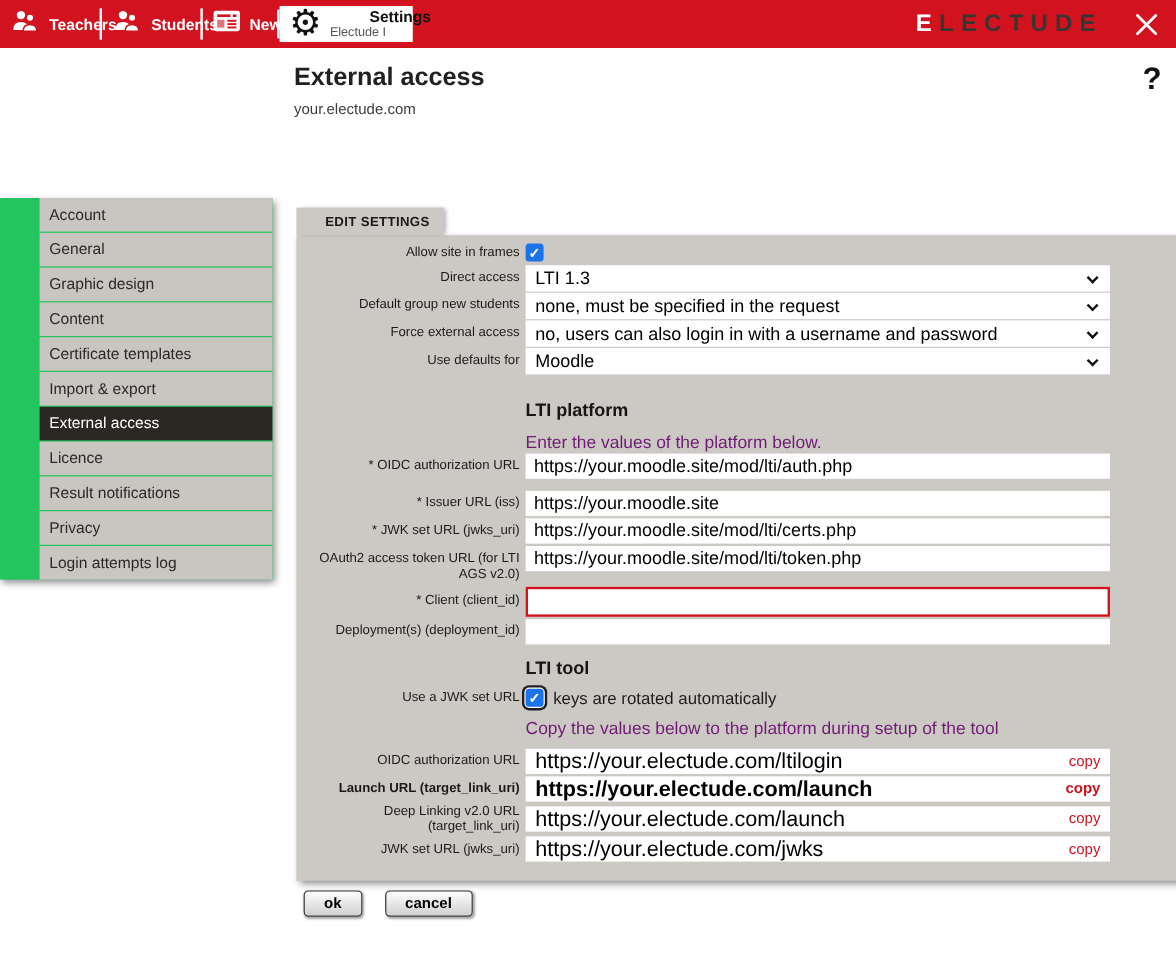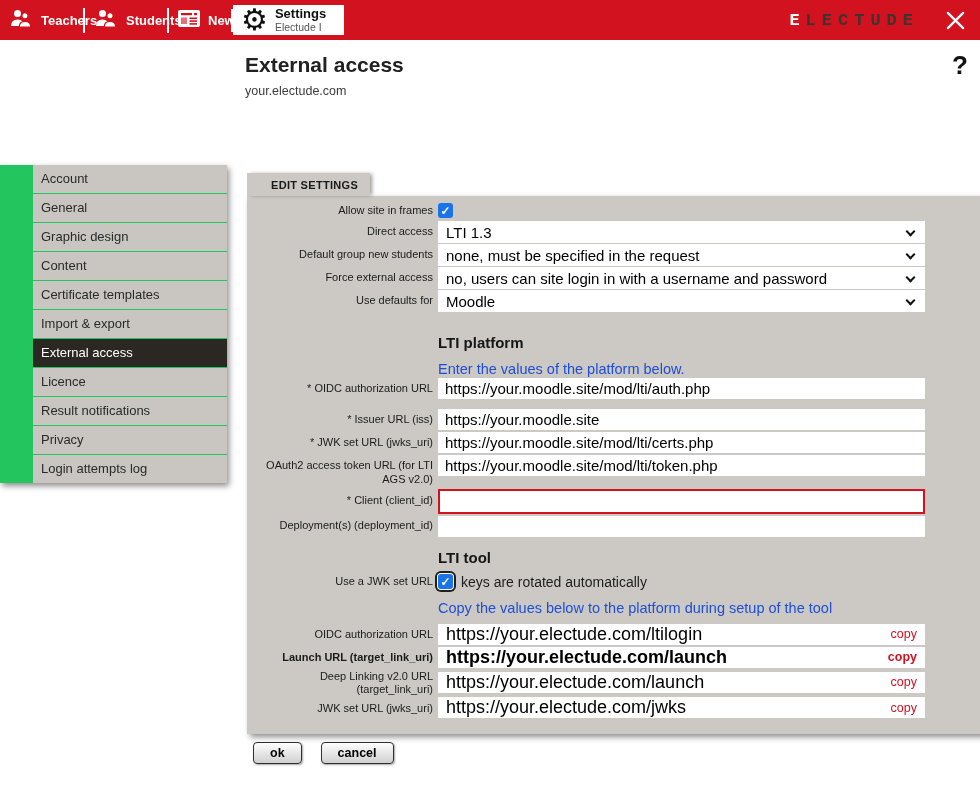--- a/index.html
+++ b/index.html
@@ -18,28 +18,28 @@
   }
   .tab {
     display:flex; align-items:center; gap:7px;
     padding:0 8px; border-right:2px solid #ffffff;
     color:#ffffff; cursor:pointer;
   }
   .tab .tab-label { font-weight:bold; font-size:13px; white-space:nowrap; }
   .tab.active {
     background:#ffffff; color:#111; border-right:none; padding-right:18px;
   }
-  .tab.active .tab-label { color:#111; }
+  .tab.active .tab-label { color:#111;margin-left:33px; }
   .tab-text-col { display:flex; flex-direction:column; line-height:1.15; }
   .tab-sub { font-size:10.5px; color:#555; font-weight:normal; white-space:nowrap; }
   .gear-glyph { font-size:30px; line-height:30px; color:#111; }
   .topbar-right {
     margin-left:auto; display:flex; align-items:center; gap:26px; padding-right:14px;
   }
-  .brand { font-family:Liberation Mono, monospace; font-weight:bold; font-size:17px; letter-spacing:6px; white-space:nowrap; }
+  .brand { font-family:Liberation Sans, sans-serif; font-weight:bold; font-size:20px; letter-spacing:6px; white-space:nowrap; }
   .brand .b-first { color:#ffffff; }
   .brand .b-rest { color:#3a3531; }
   .close-btn { display:flex; align-items:center; cursor:pointer; }
 
   
   .page-title { position:absolute; left:245px; top:53px; font-size:21px; font-weight:bold; color:#212121; }
   .page-subtitle { position:absolute; left:245px; top:84px; font-size:12.5px; color:#3c3c3c; }
   .help-mark { position:absolute; right:12px; top:50px; font-size:26px; font-weight:bold; color:#111; cursor:pointer; }
 
   
@@ -94,21 +94,21 @@
     position:absolute; right:11px; top:7px; width:7px; height:7px;
     border-right:2.2px solid #111; border-bottom:2.2px solid #111;
     transform:rotate(45deg);
   }
   .tinput {
     height:21px; width:100%; background:#fff; border:none; outline:none;
     font-family:"Liberation Sans", sans-serif; font-size:15px; color:#000; padding:0 7px;
   }
   .tinput.error { border:2px solid #d2121e; height:25px; }
   .sec-heading { font-size:15px; font-weight:bold; color:#161616; }
-  .sec-text { font-size:14.5px; color:#1d4ed8; }
+  .sec-text { font-size:14.5px; color:#701a75; }
   .check-note { font-size:14px; color:#1d1d1d; margin-left:8px; }
   .cb-row-right { display:flex; align-items:center; }
   .copyfield {
     height:21px; background:#fff; display:flex; align-items:center;
     justify-content:space-between; padding:0 8px; margin-bottom:2px;
   }
   .copyfield .url { font-size:18px; color:#000; white-space:nowrap; overflow:hidden; }
   .copyfield .copy-link { font-size:12.5px; color:#d2121e; cursor:pointer; white-space:nowrap; }
 
   
@@ -237,21 +237,21 @@
   <div class="frow">
     <div class="flabel">Default group new students</div>
     <div class="selectbox">
       <span>none, must be specified in the request</span>
       <span class="chev"></span>
     </div>
   </div>
   <div class="frow">
     <div class="flabel">Force external access</div>
     <div class="selectbox">
-      <span>no, users can site login in with a username and password</span>
+      <span>no, users can also login in with a username and password</span>
       <span class="chev"></span>
     </div>
   </div>
   <div class="frow">
     <div class="flabel">Use defaults for</div>
     <div class="selectbox">
       <span>Moodle</span>
       <span class="chev"></span>
     </div>
   </div>

